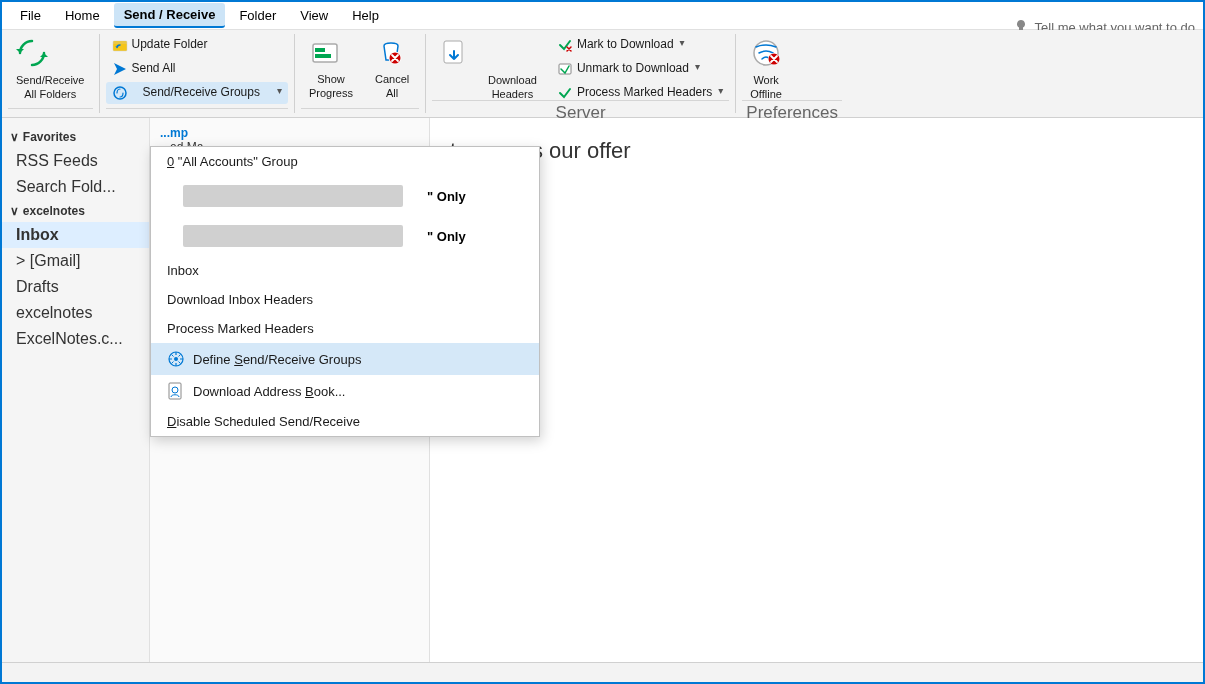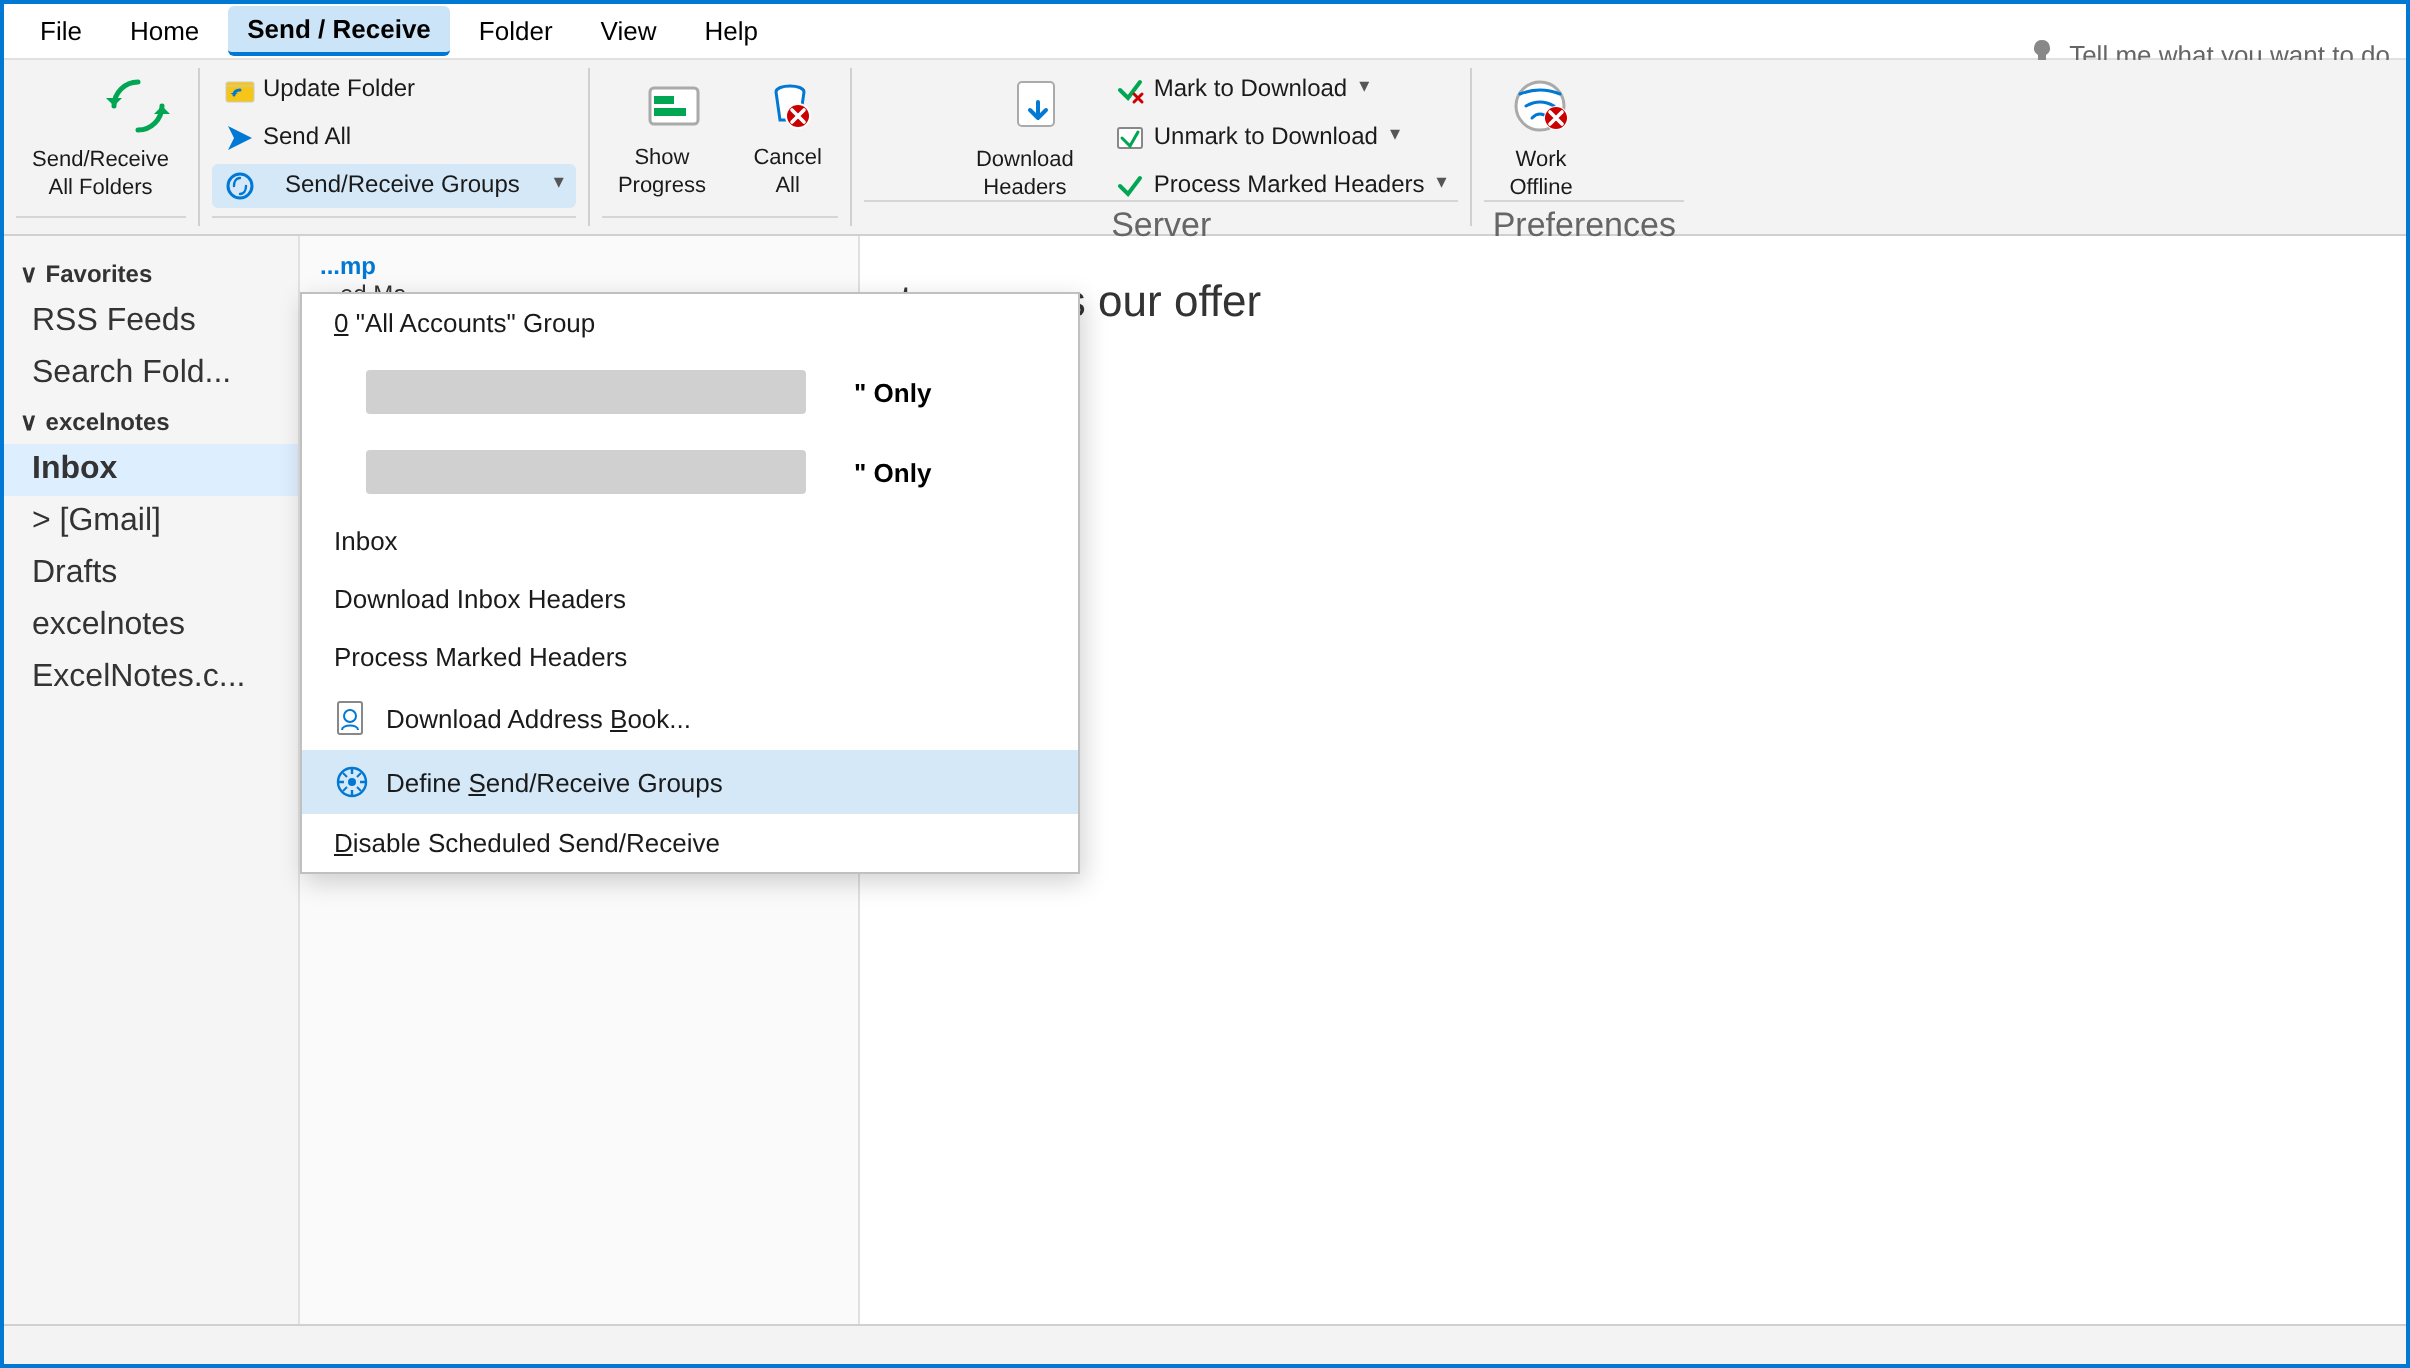--- a/index.html
+++ b/index.html
@@ -58,21 +58,21 @@
       display: flex;
       flex-direction: column;
       align-items: stretch;
       border-right: 1px solid #d0d0d0;
       padding: 4px 6px 0 6px;
       position: relative;
     }
     .ribbon-btn-large {
       display: flex;
       flex-direction: column;
-      align-items: flex-end;
+      align-items: flex-start;
       justify-content: center;
       cursor: pointer;
       padding: 4px 8px;
       border-radius: 3px;
       min-width: 52px;
       height: 62px;
       font-size: 11px;
       text-align: center;
       color: #1a1a1a;
       gap: 4px;
@@ -409,44 +409,44 @@
     </div>
 
     <div class="dropdown-item">
       <span>Download Inbox Headers</span>
     </div>
 
     <div class="dropdown-item">
       <span>Process Marked Headers</span>
     </div>
 
-    <div class="dropdown-item">
-      <span style="width:18px;height:18px;display:inline-flex;align-items:center;">
-        <svg width="18" height="18" viewBox="0 0 18 18" fill="none">
-          <rect x="2" y="1" width="12" height="16" rx="1" fill="white" stroke="#888" stroke-width="1"></rect>
-          <circle cx="8" cy="8" r="3" stroke="#0078d4" stroke-width="1" fill="none"></circle>
-          <path d="M4 15 C4 12 12 12 12 15" stroke="#0078d4" stroke-width="1" fill="none"></path>
-        </svg>
-      </span>
-      <span>Download Address <u>B</u>ook...</span>
-    </div>
-
     <div class="dropdown-item highlighted">
       <span style="width:18px;height:18px;display:inline-flex;align-items:center;">
         <svg width="18" height="18" viewBox="0 0 18 18" fill="none">
           <circle cx="9" cy="9" r="7" stroke="#0078d4" stroke-width="1.2" fill="none"></circle>
           <circle cx="9" cy="9" r="2" fill="#0078d4"></circle>
           <path d="M9 2 L9 5 M9 13 L9 16 M2 9 L5 9 M13 9 L16 9" stroke="#0078d4" stroke-width="1.2"></path>
           <path d="M4.5 4.5 L6.5 6.5 M11.5 11.5 L13.5 13.5 M13.5 4.5 L11.5 6.5 M6.5 11.5 L4.5 13.5" stroke="#0078d4" stroke-width="1"></path>
         </svg>
       </span>
       <span>Define <u>S</u>end/Receive Groups</span>
     </div>
 
     <div class="dropdown-item">
+      <span style="width:18px;height:18px;display:inline-flex;align-items:center;">
+        <svg width="18" height="18" viewBox="0 0 18 18" fill="none">
+          <rect x="2" y="1" width="12" height="16" rx="1" fill="white" stroke="#888" stroke-width="1"></rect>
+          <circle cx="8" cy="8" r="3" stroke="#0078d4" stroke-width="1" fill="none"></circle>
+          <path d="M4 15 C4 12 12 12 12 15" stroke="#0078d4" stroke-width="1" fill="none"></path>
+        </svg>
+      </span>
+      <span>Download Address <u>B</u>ook...</span>
+    </div>
+
+    <div class="dropdown-item">
       <span><u>D</u>isable Scheduled Send/Receive</span>
     </div>
   </div>
 
 </div>
 
 <div class="main-layout">
 
   <div class="sidebar">
     <div class="sidebar-section-header">

